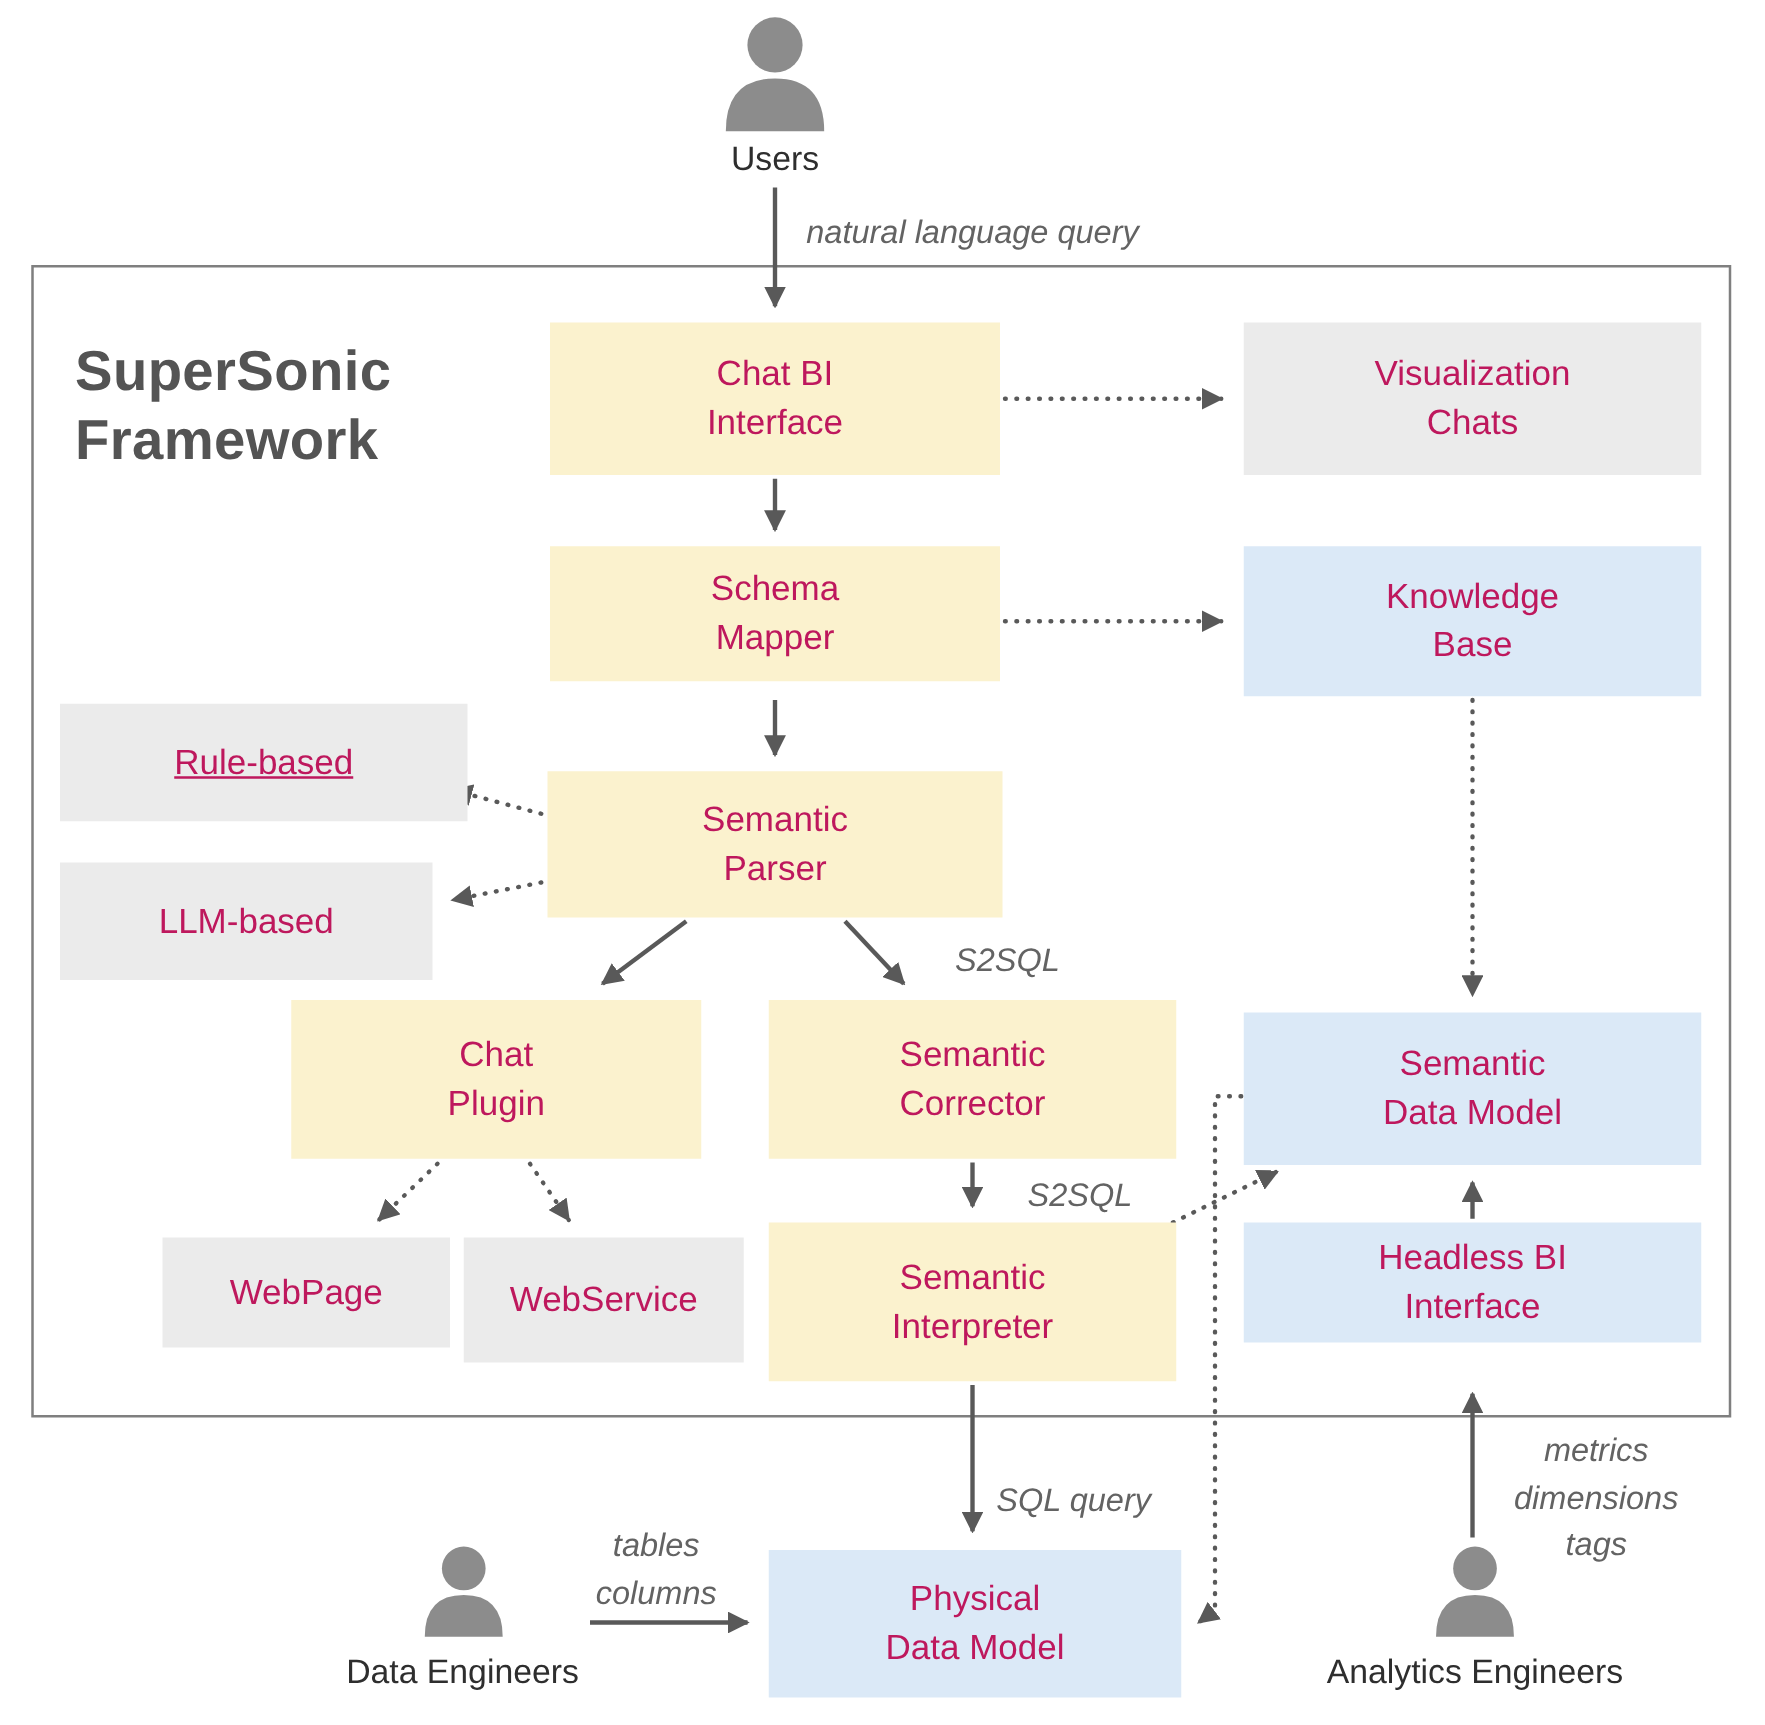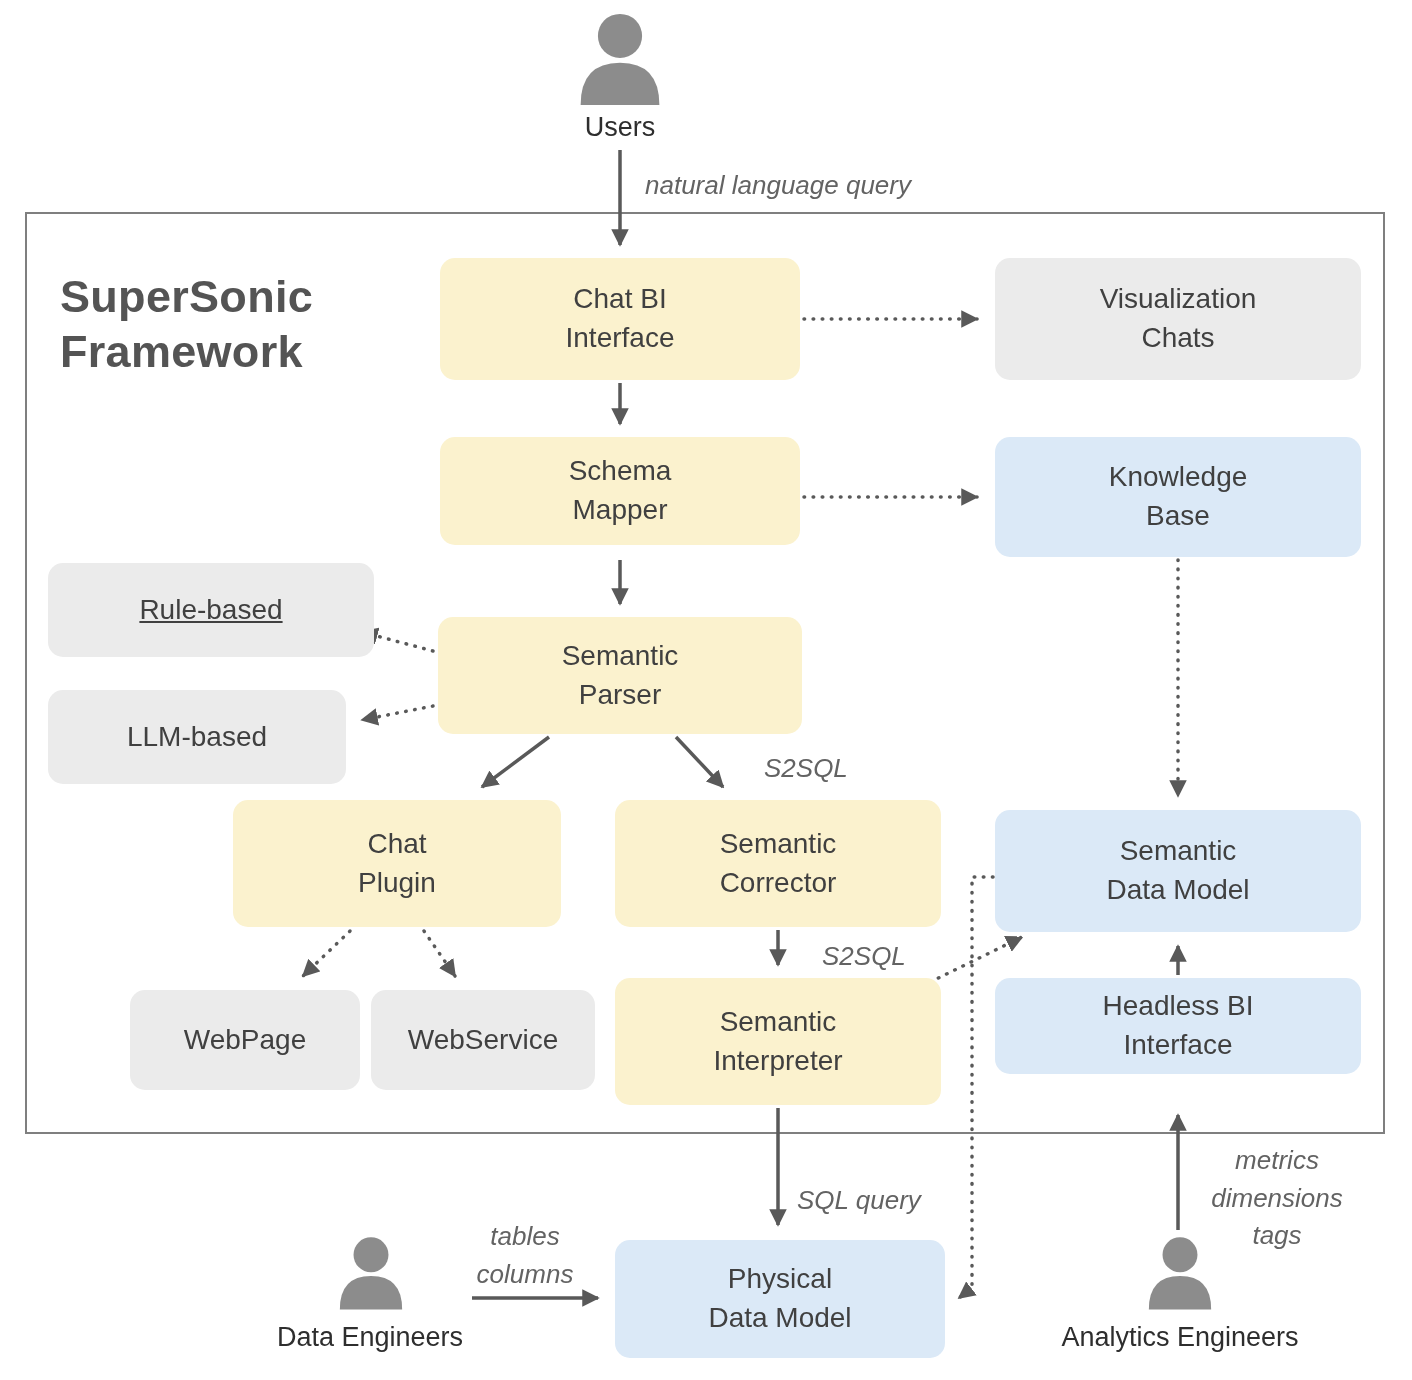--- a/index.html
+++ b/index.html
@@ -8,22 +8,22 @@
   .canvas { position:relative; width:1412px; height:1380px; background:#ffffff; overflow:hidden; }
 
   .frame { position:absolute; left:25px; top:212px; width:1360px; height:922px;
            border:2px solid #7f7f7f; background:transparent; }
 
   .title { position:absolute; left:60px; top:270px; width:360px;
            font-size:45px; font-weight:bold; color:#545454;
            white-space:pre-line; line-height:1.22; letter-spacing:0.3px; }
 
   .node { position:absolute; display:flex; align-items:center; justify-content:center;
-          text-align:center; font-size:28px; color:#404040;
-          white-space:pre-line; line-height:1.38;border-radius:15px; }
+          text-align:center; font-size:28px; color:#be185d;
+          white-space:pre-line; line-height:1.38; }
   .fill-yellow { background:#FBF2CE; }
   .fill-blue   { background:#DBE9F7; }
   .fill-gray   { background:#EBEBEB; }
 
   .edge-label { position:absolute; font-style:italic; font-size:26px; color:#636363;
                 white-space:pre-line; line-height:1.45; }
   .center { text-align:center; }
 
   .actor-label { position:absolute; font-size:27px; color:#2e2e2e; text-align:center; }
 
@@ -106,21 +106,21 @@
   <div class="node fill-blue" style="left:995px; top:437px; width:366px; height:120px;">Knowledge
 Base</div>
   <div class="node fill-gray" style="left:48px; top:563px; width:326px; height:94px;text-decoration:underline;">Rule-based</div>
   <div class="node fill-gray" style="left:48px; top:690px; width:298px; height:94px;">LLM-based</div>
   <div class="node fill-yellow" style="left:438px; top:617px; width:364px; height:117px;">Semantic
 Parser</div>
   <div class="node fill-yellow" style="left:233px; top:800px; width:328px; height:127px;">Chat
 Plugin</div>
   <div class="node fill-yellow" style="left:615px; top:800px; width:326px; height:127px;">Semantic
 Corrector</div>
-  <div class="node fill-gray" style="left:130px; top:990px; width:230px; height:100px;">WebPage</div>
+  <div class="node fill-gray" style="left:130px; top:990px; width:230px; height:88px;">WebPage</div>
   <div class="node fill-gray" style="left:371px; top:990px; width:224px; height:100px;">WebService</div>
   <div class="node fill-yellow" style="left:615px; top:978px; width:326px; height:127px;">Semantic
 Interpreter</div>
   <div class="node fill-blue" style="left:995px; top:810px; width:366px; height:122px;">Semantic
 Data Model</div>
   <div class="node fill-blue" style="left:995px; top:978px; width:366px; height:96px;">Headless BI
 Interface</div>
   <div class="node fill-blue" style="left:615px; top:1240px; width:330px; height:118px;">Physical
 Data Model</div>
 

